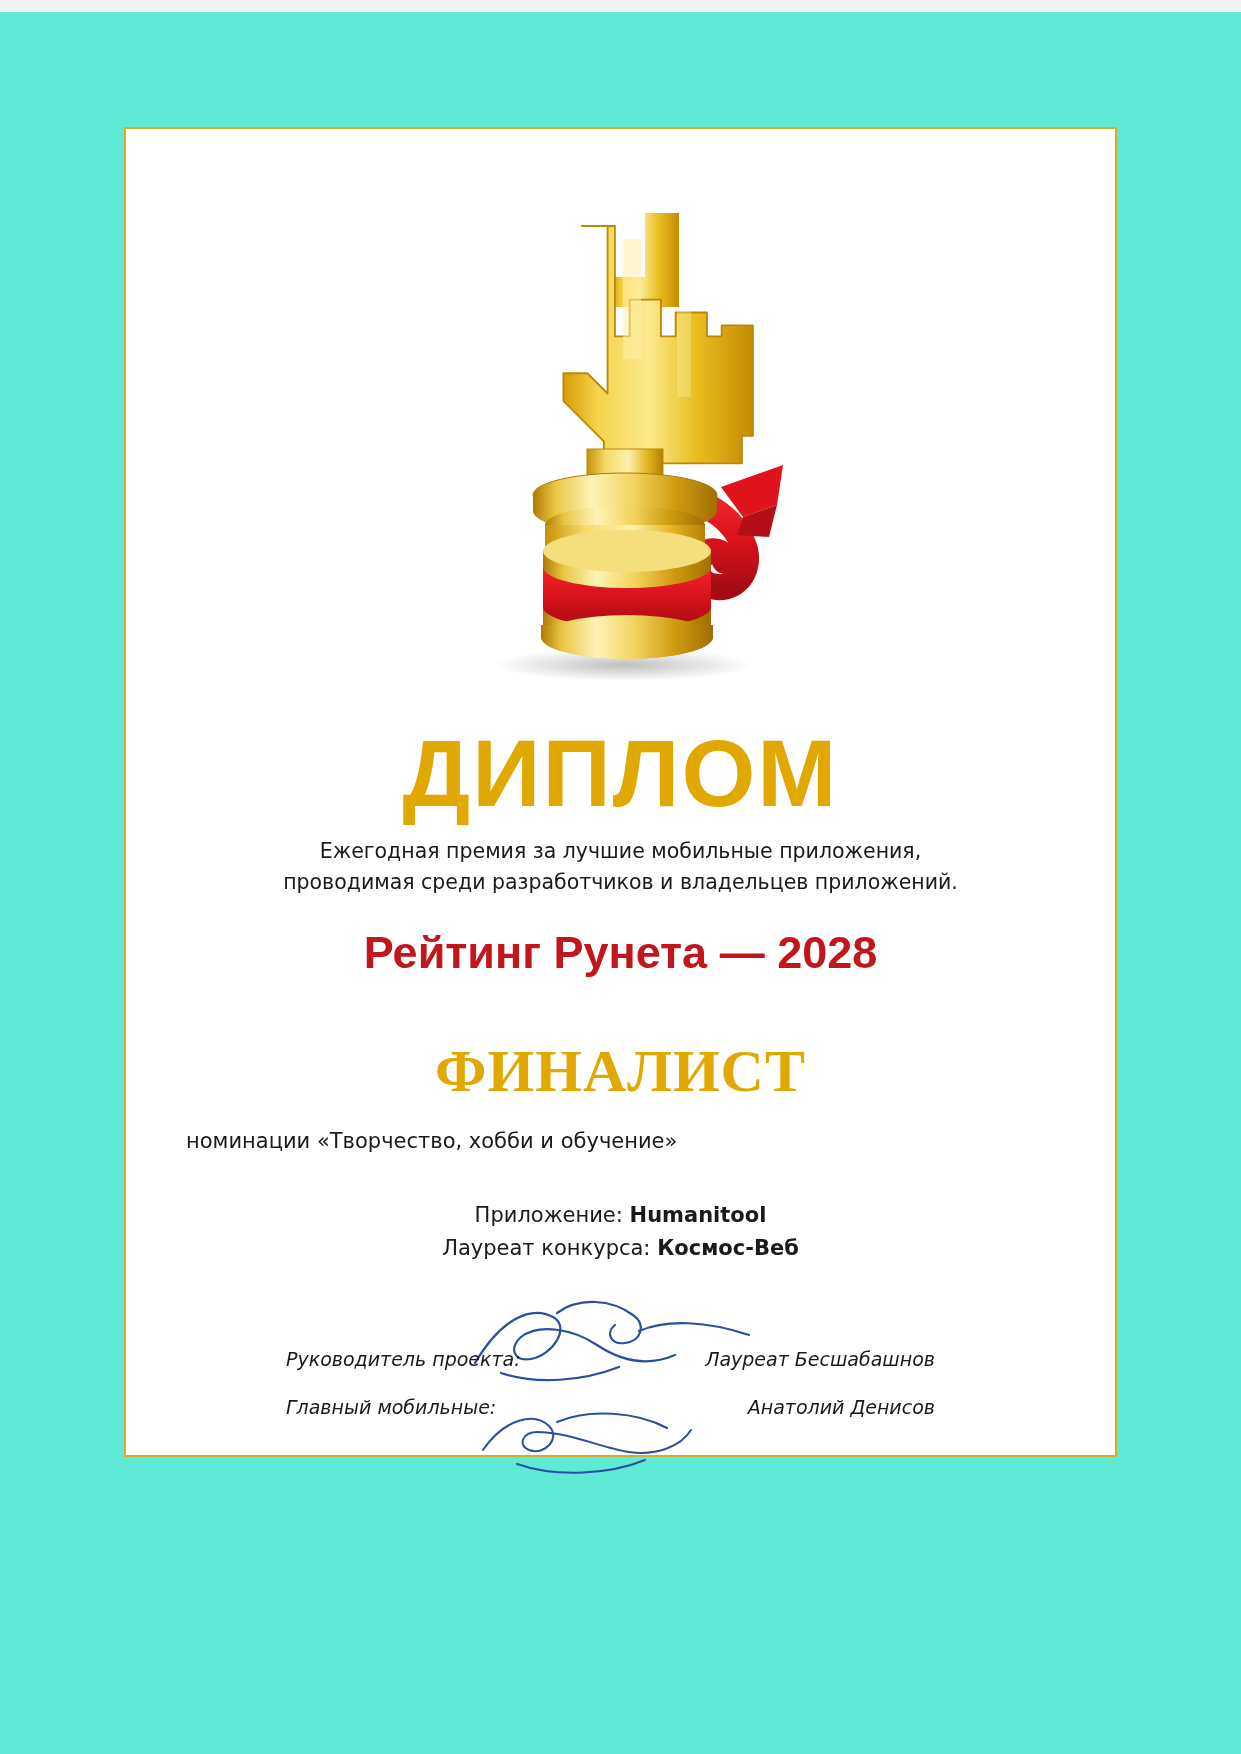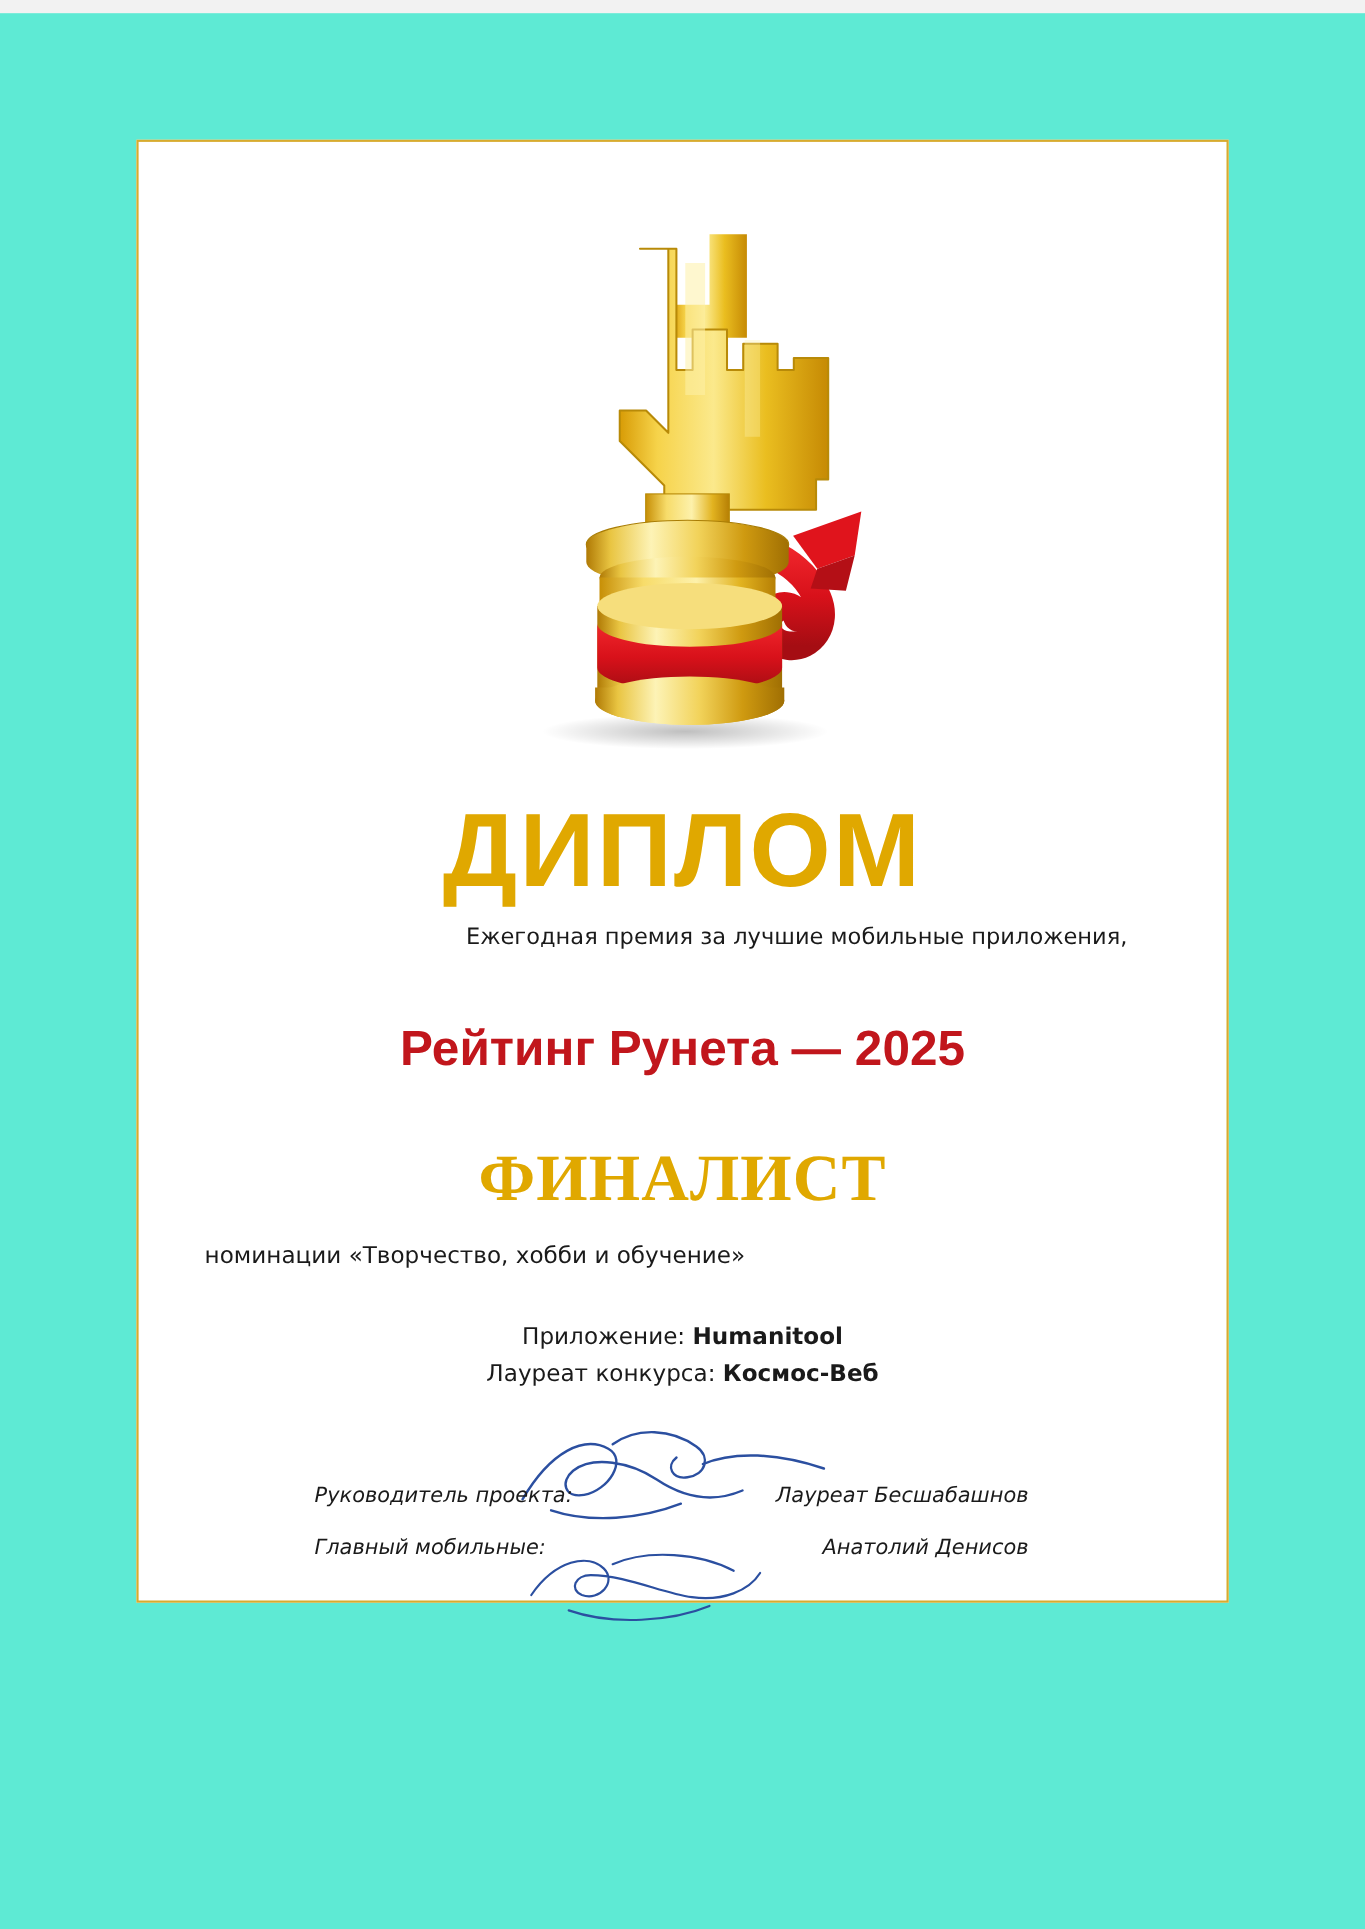--- a/index.html
+++ b/index.html
@@ -53,21 +53,21 @@
     font-weight: bold;
     letter-spacing: 2px;
     color: #e0a800;
     line-height: 1;
     font-family: "Liberation Sans", sans-serif;
   }
   .subtitle {
     position: absolute;
     left: 90px; right: 90px;
     top: 707px;
-    text-align: right;
+    text-align: center;
     font-size: 20.5px;
     color: #1a1a1a;
     line-height: 1.5;
   }
   .award-name {
     position: absolute;
     left: 0; right: 0;
     top: 798px;
     text-align: center;
     font-size: 45px;
@@ -222,23 +222,24 @@
         <path d="M150 456 v12 a86 22 0 0 0 172 0 v-12 z" fill="url(#goldBase)"></path>
         <ellipse cx="236" cy="468" rx="86" ry="22" fill="url(#goldBase)"></ellipse>
         <ellipse cx="236" cy="470" rx="70" ry="14" fill="#e8c githubcolor" opacity="0"></ellipse>
       </svg>
     </div>
 
     <div class="title-diploma">ДИПЛОМ</div>
 
     <div class="subtitle">
       <div>Ежегодная премия за лучшие мобильные приложения,</div>
-    </div>
-
-    <div class="award-name">Рейтинг Рунета — 2025</div>
+      <div>проводимая среди разработчиков и владельцев приложений.</div>
+    </div>
+
+    <div class="award-name">Рейтинг Рунета — 2028</div>
 
     <div class="status">ФИНАЛИСТ</div>
 
     <div class="nomination">номинации «Творчество, хобби и обучение»</div>
 
     <div class="details">
       <div>
         <span>Приложение:</span>
         <b>Humanitool</b>
       </div>

